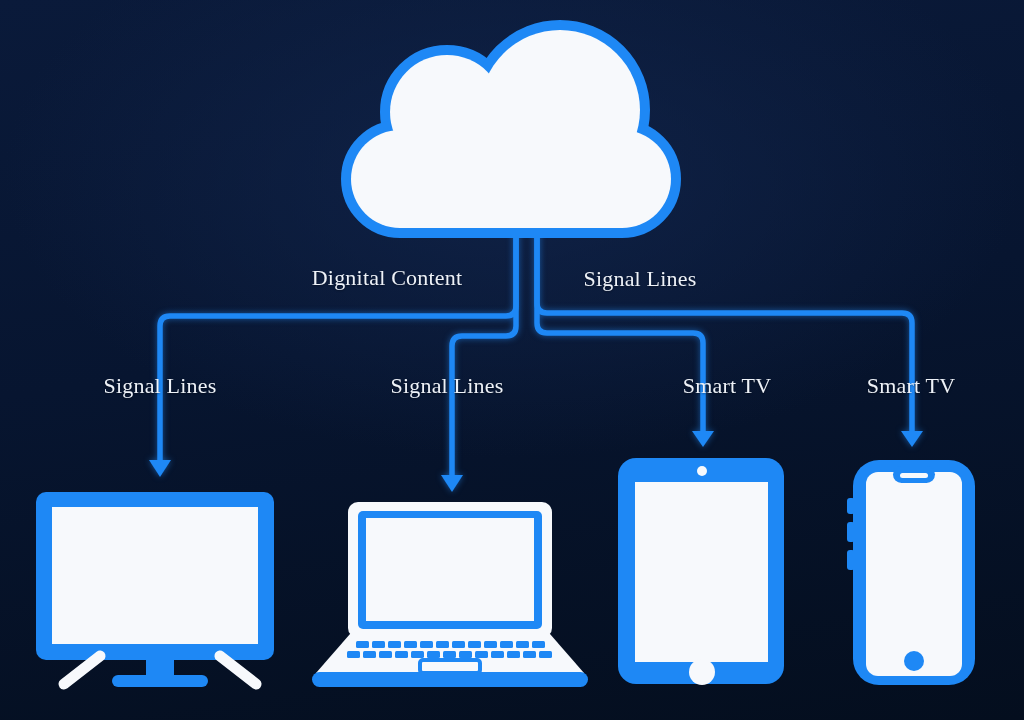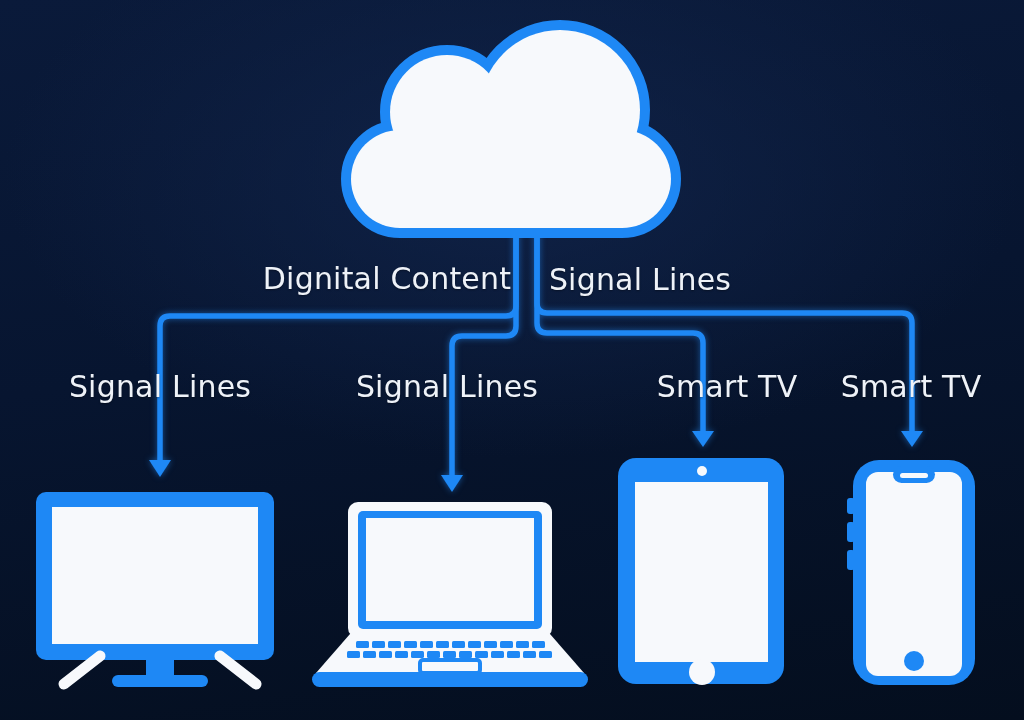--- a/index.html
+++ b/index.html
@@ -24,24 +24,25 @@
   .fill-accent{fill:var(--accent);}
   .fill-white{fill:var(--screen-white);}
   .cloud-outline{fill:var(--accent);stroke:var(--accent);stroke-width:20;stroke-linejoin:round;}
   .lines-glow{filter:drop-shadow(0 0 3px rgba(35,140,250,.55));}
   .leg{stroke:var(--screen-white);stroke-width:11;stroke-linecap:round;}
   .pad{fill:var(--screen-white);stroke:var(--accent);stroke-width:4;}
   .label{
     position:absolute;
     transform:translate(-50%,-50%);
     color:var(--text);
-    font-size:30px;
+    font-size:22px;
     white-space:nowrap;
     letter-spacing:.2px;
     text-shadow:0 1px 2px rgba(0,0,0,.35);
+    font-family:Liberation Serif, serif;
   }
 </style>
 </head>
 <body>
 
 <div class="stage">
 
   <svg width="1024" height="720" viewBox="0 0 1024 720">
 
     <g class="lines-glow">

